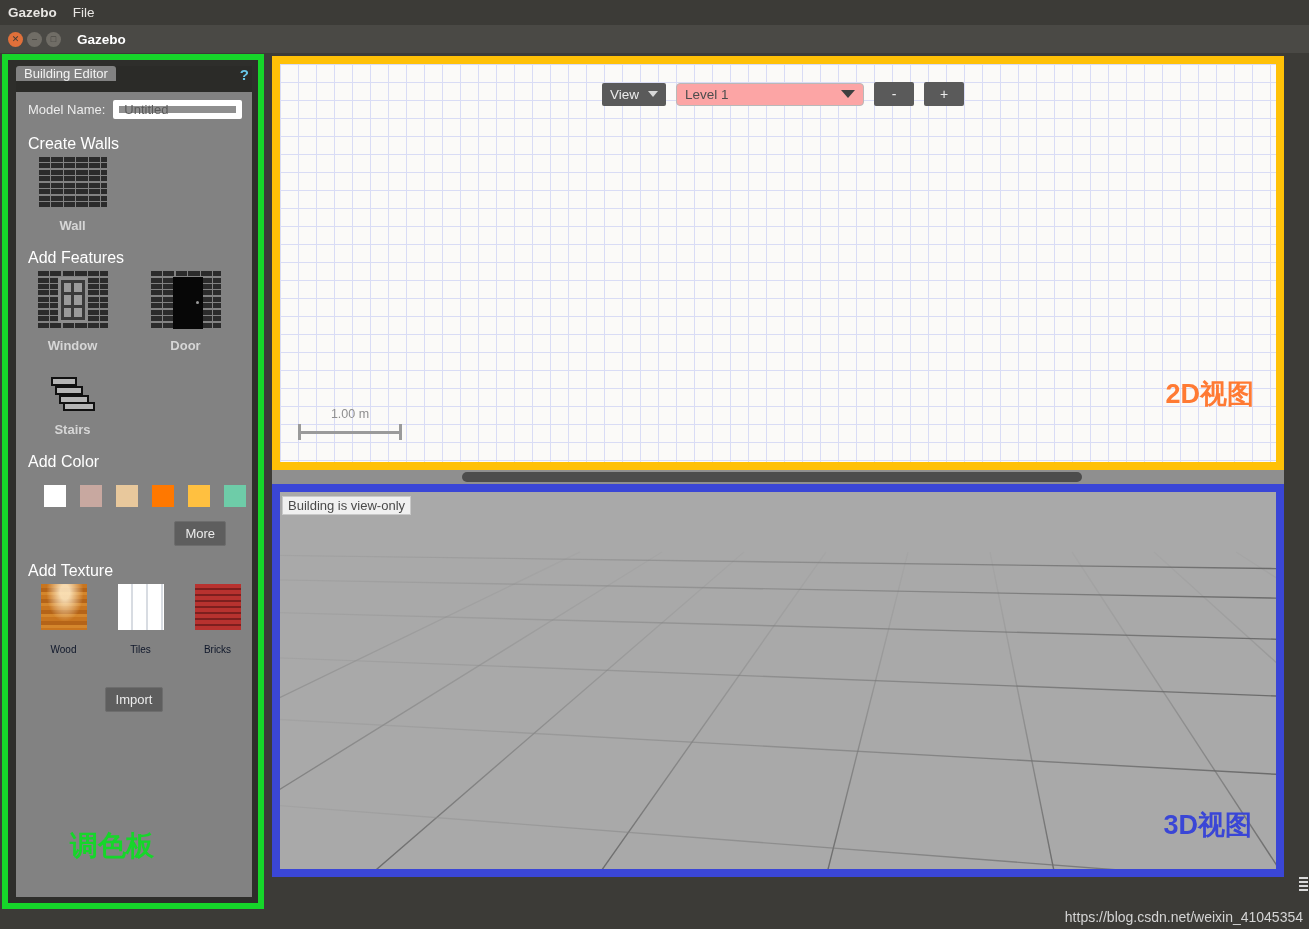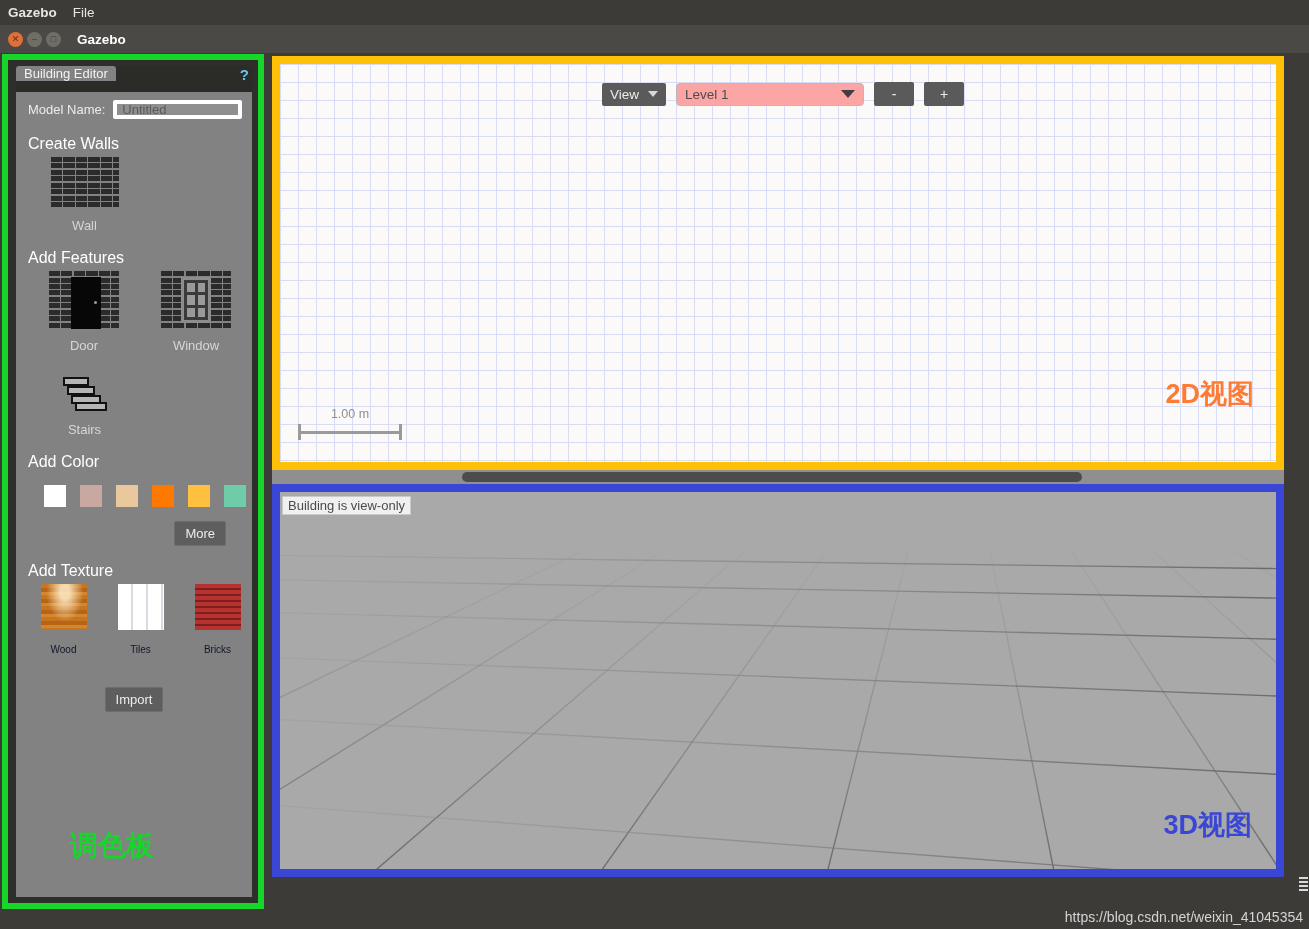--- a/index.html
+++ b/index.html
@@ -61,30 +61,30 @@
     padding-right: 3px; display: flex; align-items: center;
   }
   .pal-body { position: absolute; left: 0; top: 26px; right: 0; bottom: 0; }
 
   .modelrow {
     display: flex; align-items: center; gap: 8px;
     padding: 8px 10px 0 12px;
   }
   .modellbl { color: #ececec; font-size: 13px; }
   .modelfield {
-    flex: 1; height: 19px; background: #8f8f8f; border: 4px solid #ffffff;
+    flex: 1; height: 19px; background: #8f8f8f; border: 6px solid #ffffff;
     border-radius: 2px; color: #5a5a5a; font-size: 13px;
     display: flex; align-items: center; padding-left: 5px;
   }
 
   .sechead {
     color: #ffffff; font-size: 16px; padding: 16px 0 4px 12px;
   }
 
-  .tilerow { display: flex; padding-left: 12px; }
+  .tilerow { display: flex; padding-left: 0; font-weight: bold; }
   .tile { width: 113px; display: flex; flex-direction: column; align-items: center; }
   .tile .cap { color: #d6d6d6; font-size: 13px; margin-top: 9px; }
 
   
   .brick {
     width: 66px; height: 50px; background: #2b2b2b;
     background-image:
       repeating-linear-gradient(to bottom, transparent 0 5px, #828282 5px 6.5px),
       repeating-linear-gradient(to right, transparent 0 11px, #828282 11px 12.5px);
     background-size: auto, 100% 13px;
@@ -295,41 +295,41 @@
         <div class="tilerow">
           <div class="tile">
             <div class="brick wallicon"></div>
             <div class="cap">Wall</div>
           </div>
         </div>
 
         <div class="sechead">Add Features</div>
         <div class="tilerow">
           <div class="tile">
+            <div class="brick winicon">
+              <div class="frame">
+                  <div class="panes">
+                    <i></i>
+                    <i></i>
+                    <i></i>
+                    <i></i>
+                    <i></i>
+                    <i></i>
+                  </div>
+                </div>
+            </div>
+            <div class="cap">Window</div>
+          </div>
+          <div class="tile">
             <div class="brick dooricon">
               <div class="leaf">
                   <div class="knob"></div>
                 </div>
             </div>
             <div class="cap">Door</div>
-          </div>
-          <div class="tile">
-            <div class="brick winicon">
-              <div class="frame">
-                  <div class="panes">
-                    <i></i>
-                    <i></i>
-                    <i></i>
-                    <i></i>
-                    <i></i>
-                    <i></i>
-                  </div>
-                </div>
-            </div>
-            <div class="cap">Window</div>
           </div>
         </div>
         <div class="tilerow" style="padding-top:22px">
           <div class="tile">
             <div class="stairs">
               <i style="left:6px;  top:2px;  width:26px;"></i>
               <i style="left:10px; top:11px; width:28px;"></i>
               <i style="left:14px; top:20px; width:30px;"></i>
               <i style="left:18px; top:27px; width:32px;"></i>
             </div>

